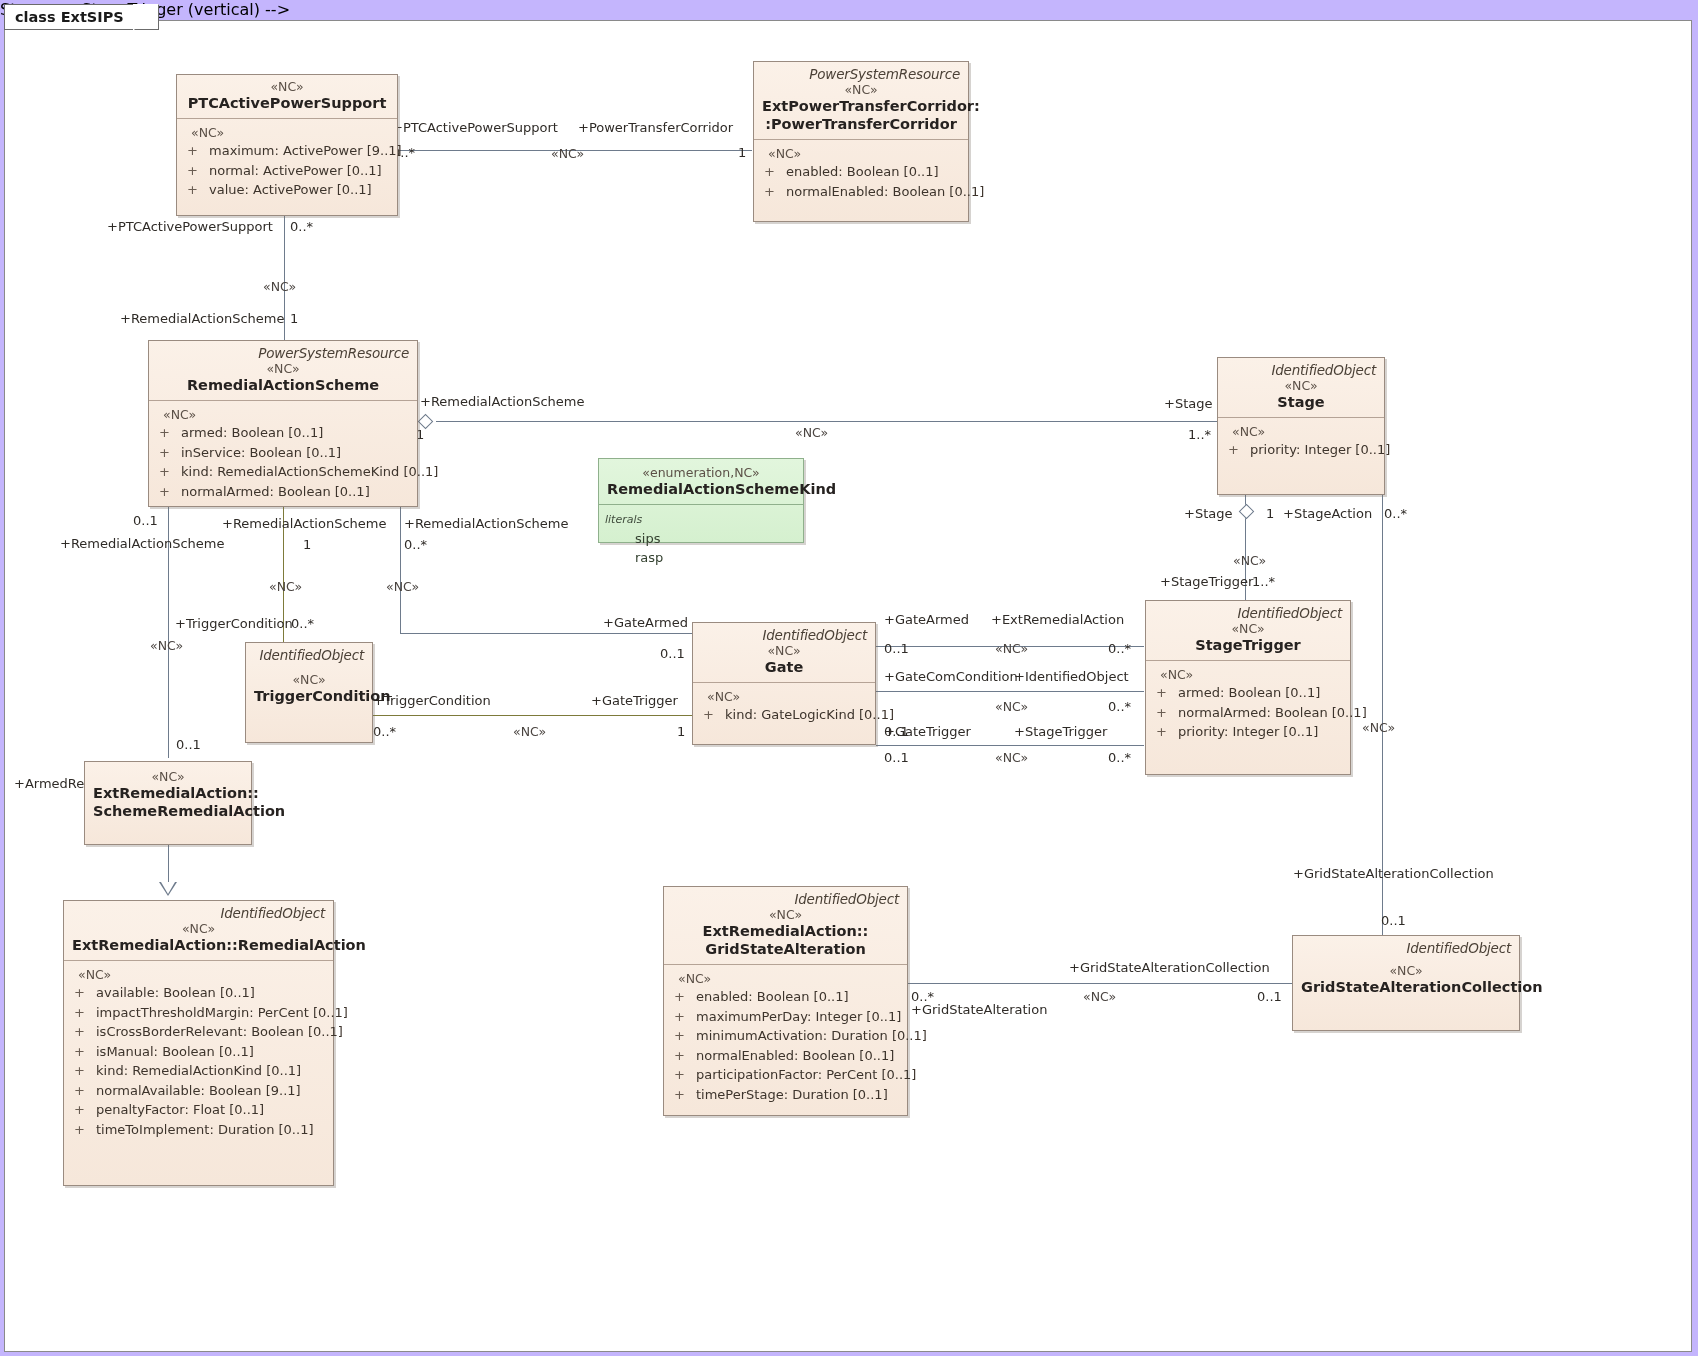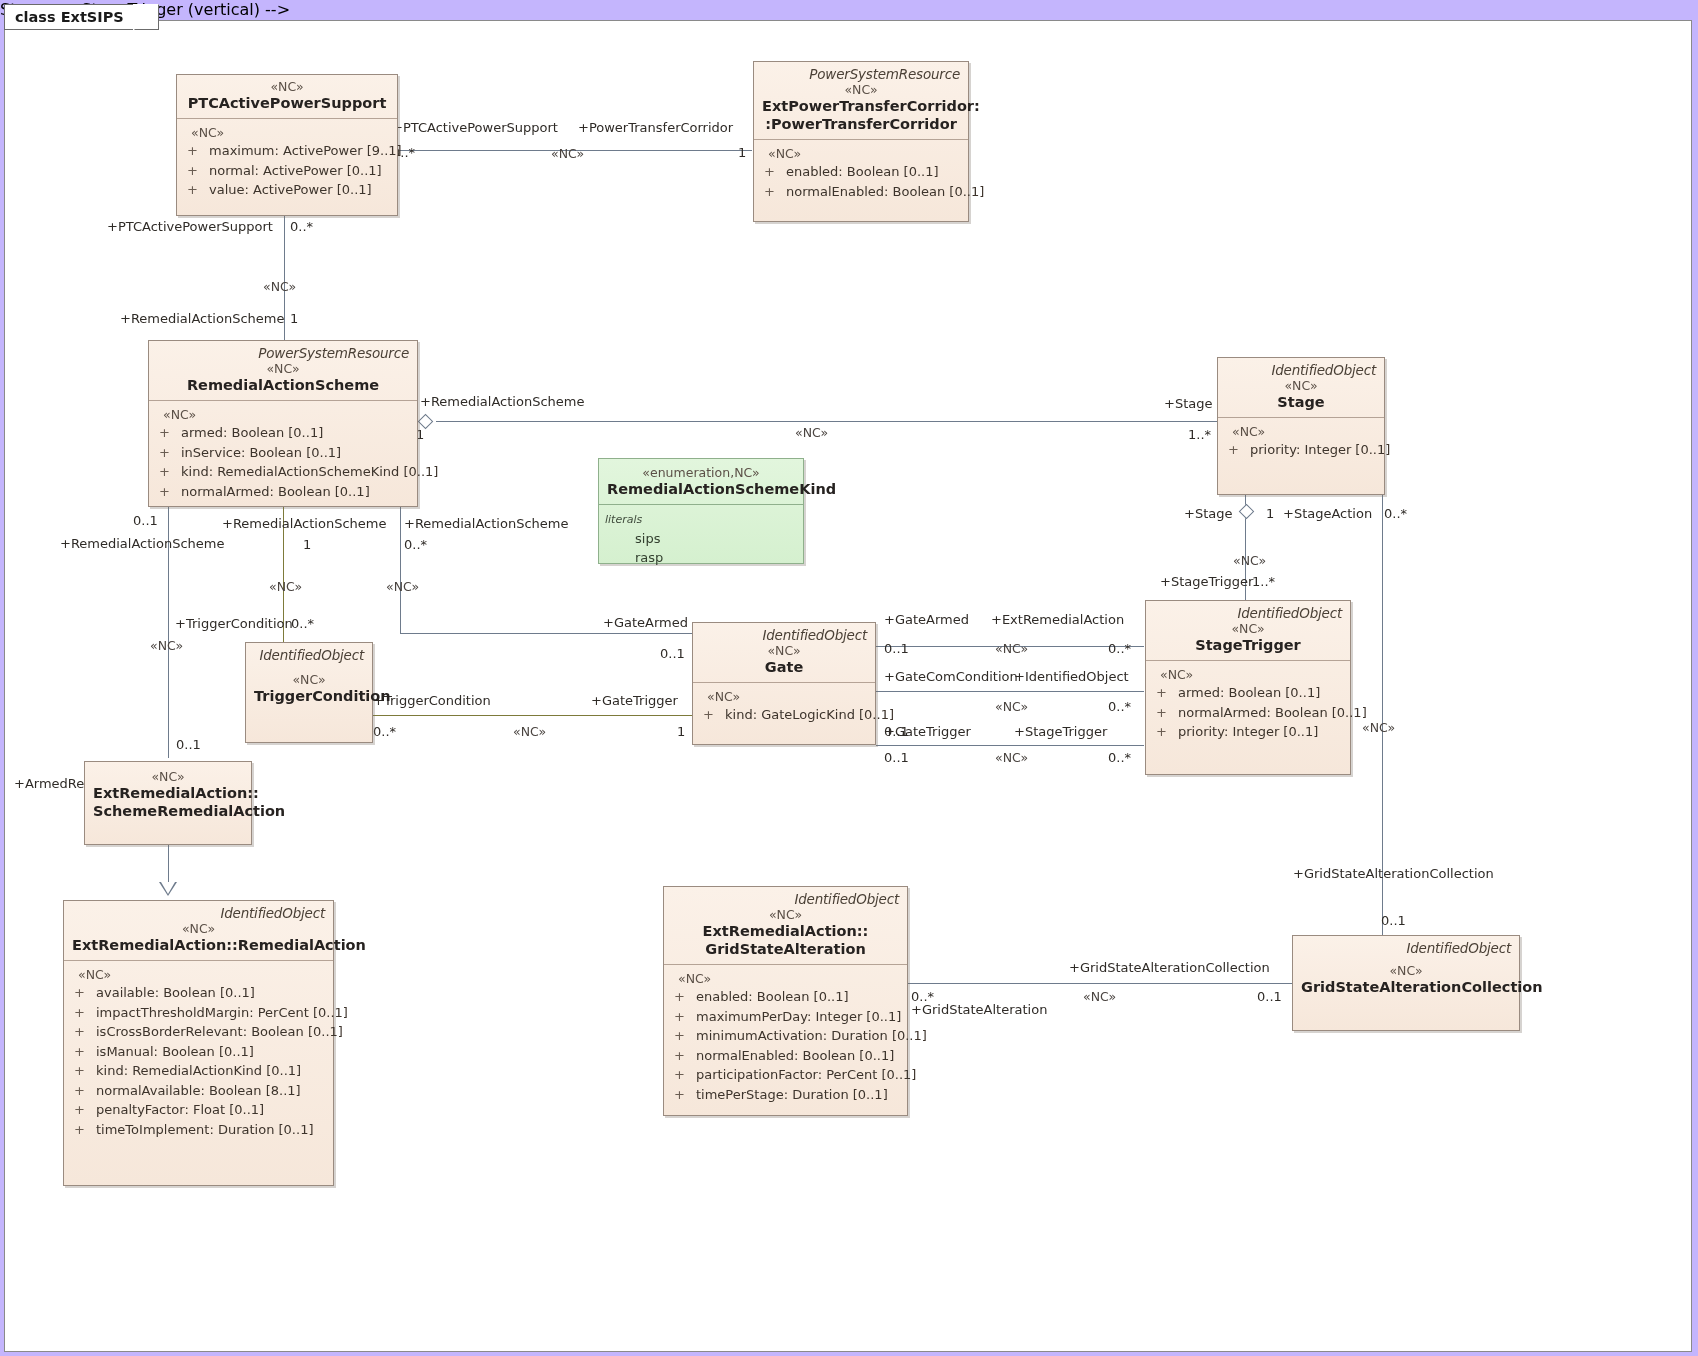--- a/index.html
+++ b/index.html
@@ -222,21 +222,21 @@
     <div class="attrs">
       <div class="attrstereo">«NC»</div>
       <div class="attr"><span class="vis">+</span><span>armed: Boolean [0..1]</span></div>
       <div class="attr"><span class="vis">+</span><span>inService: Boolean [0..1]</span></div>
       <div class="attr"><span class="vis">+</span><span>kind: RemedialActionSchemeKind [0..1]</span></div>
       <div class="attr"><span class="vis">+</span><span>normalArmed: Boolean [0..1]</span></div>
     </div>
   </div>
 
   
-  <div class="cls enumr" style="left:598px;top:458px;width:206px;height:106px;">
+  <div class="cls enumr" style="left:598px;top:458px;width:206px;height:85px;">
     <div class="hdr" style="padding-top:6px;">
       <div class="stereo">«enumeration,NC»</div>
       <div class="clsname">RemedialActionSchemeKind</div>
     </div>
     <div class="sep"></div>
     <div class="attrs" style="padding-top:5px;">
       <div class="literals">literals</div>
       <div class="lit">sips</div>
       <div class="lit">rasp</div>
     </div>
@@ -312,21 +312,21 @@
       <div class="clsname">ExtRemedialAction::RemedialAction</div>
     </div>
     <div class="sep"></div>
     <div class="attrs">
       <div class="attrstereo">«NC»</div>
       <div class="attr"><span class="vis">+</span><span>available: Boolean [0..1]</span></div>
       <div class="attr"><span class="vis">+</span><span>impactThresholdMargin: PerCent [0..1]</span></div>
       <div class="attr"><span class="vis">+</span><span>isCrossBorderRelevant: Boolean [0..1]</span></div>
       <div class="attr"><span class="vis">+</span><span>isManual: Boolean [0..1]</span></div>
       <div class="attr"><span class="vis">+</span><span>kind: RemedialActionKind [0..1]</span></div>
-      <div class="attr"><span class="vis">+</span><span>normalAvailable: Boolean [8..1]</span></div>
+      <div class="attr"><span class="vis">+</span><span>normalAvailable: Boolean [9..1]</span></div>
       <div class="attr"><span class="vis">+</span><span>penaltyFactor: Float [0..1]</span></div>
       <div class="attr"><span class="vis">+</span><span>timeToImplement: Duration [0..1]</span></div>
     </div>
   </div>
 
   
   <div class="cls" style="left:663px;top:886px;width:245px;height:230px;">
     <div class="hdr">
       <div class="parentname">IdentifiedObject</div>
       <div class="stereo">«NC»</div>

